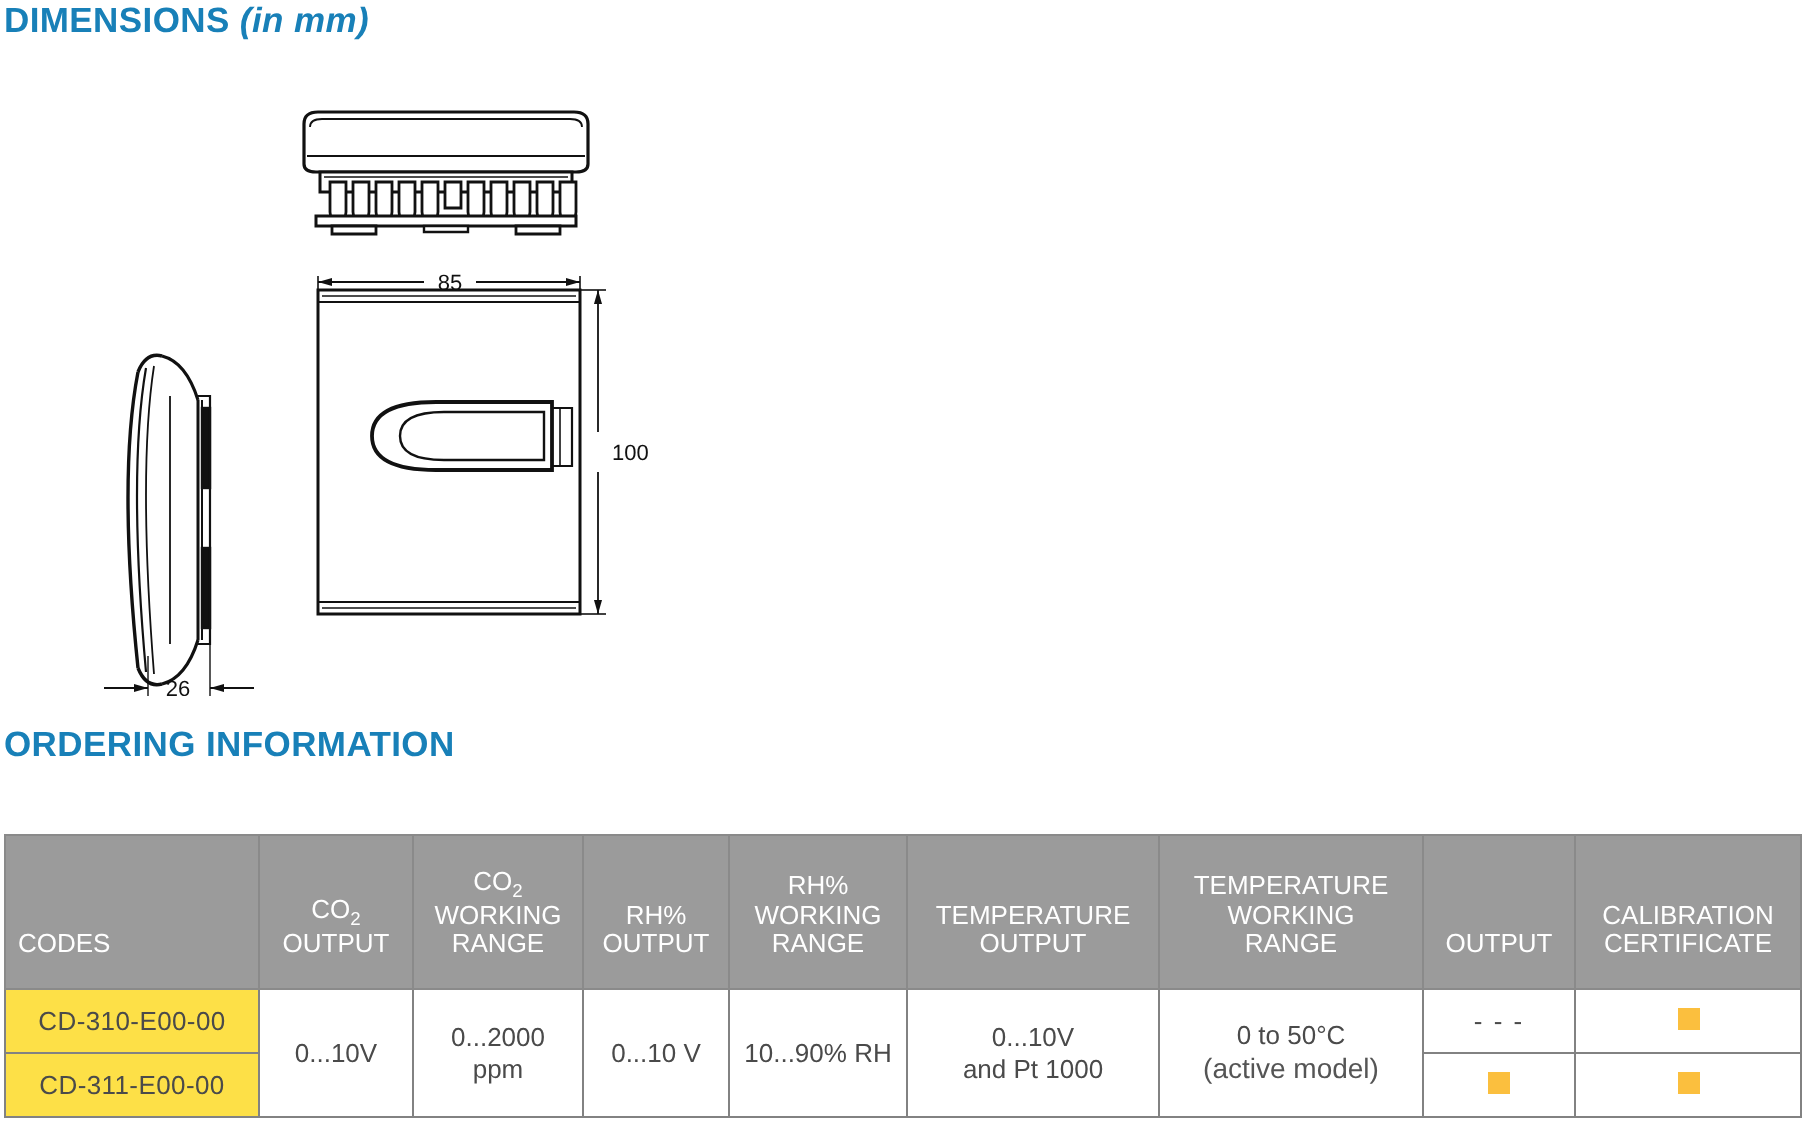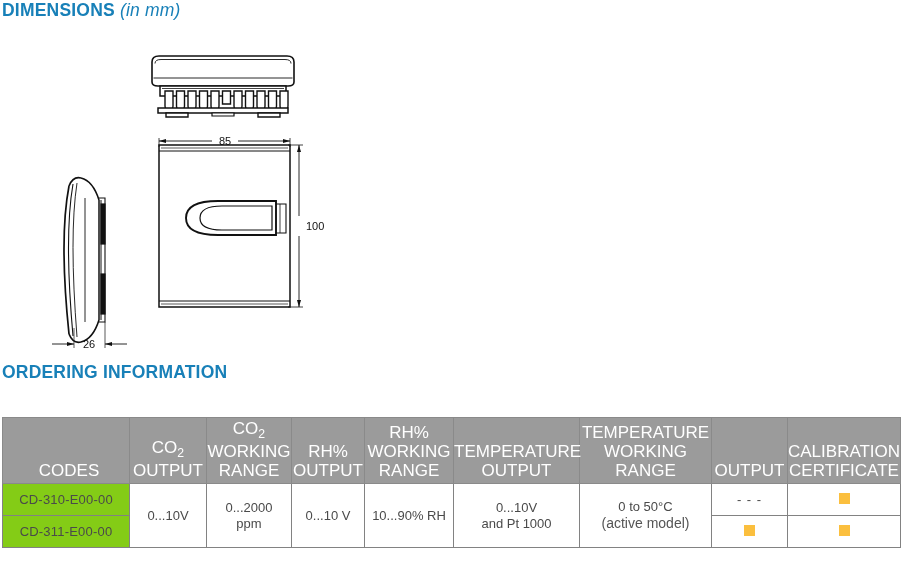--- a/index.html
+++ b/index.html
@@ -22,21 +22,21 @@
     font-size: 17.5px;
     font-weight: bold;
     color: #1880b8;
     letter-spacing: 0.2px;
     white-space: nowrap;
   }
   #dimensions-title { left: 2px; top: 0px; }
   #ordering-title   { left: 2px; top: 362px; }
   .title-italic {
     font-style: italic;
-    font-weight: normal;
+    font-weight: bold;
   }
 
   
   #drawing-area {
     position: absolute;
     left: 0;
     top: 38px;
     width: 749px;
     height: 310px;
   }
@@ -56,39 +56,39 @@
   #ordering-table td {
     border: 1px solid #828282;
     padding: 0;
     text-align: center;
     vertical-align: middle;
   }
   #ordering-table thead th {
     background: #9b9b9b;
     color: #ffffff;
     font-weight: normal;
-    font-size: 17px;
+    font-size: 13px;
     line-height: 1.12;
     height: 62px;
     vertical-align: bottom;
-    padding-bottom: 3px;
+    padding-bottom: 14px;
     border-color: #8a8a8a;
   }
   #ordering-table thead th.col-codes {
-    text-align: center;
+    text-align: left;
     padding-left: 6px;
   }
   #ordering-table tbody td {
     height: 31px;
     color: #4a4a4a;
     font-size: 13px;
     line-height: 1.18;
   }
   td.code-cell {
-    background: #84cc16;
+    background: #fde047;
     text-align: left;
     padding-left: 6px;
     color: #4a4a4a;
     letter-spacing: 0.2px;
   }
   td.span-cell {
     background: #ffffff;
   }
   .sub { font-size: 0.72em; vertical-align: sub; }
   .small-note {

